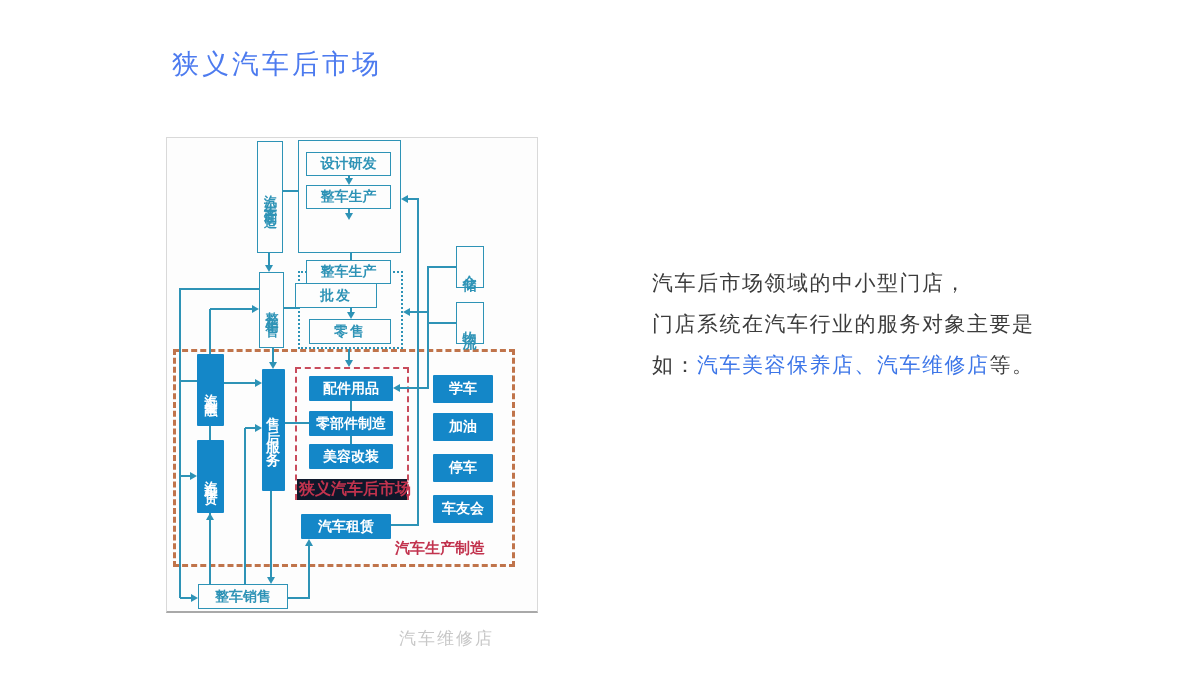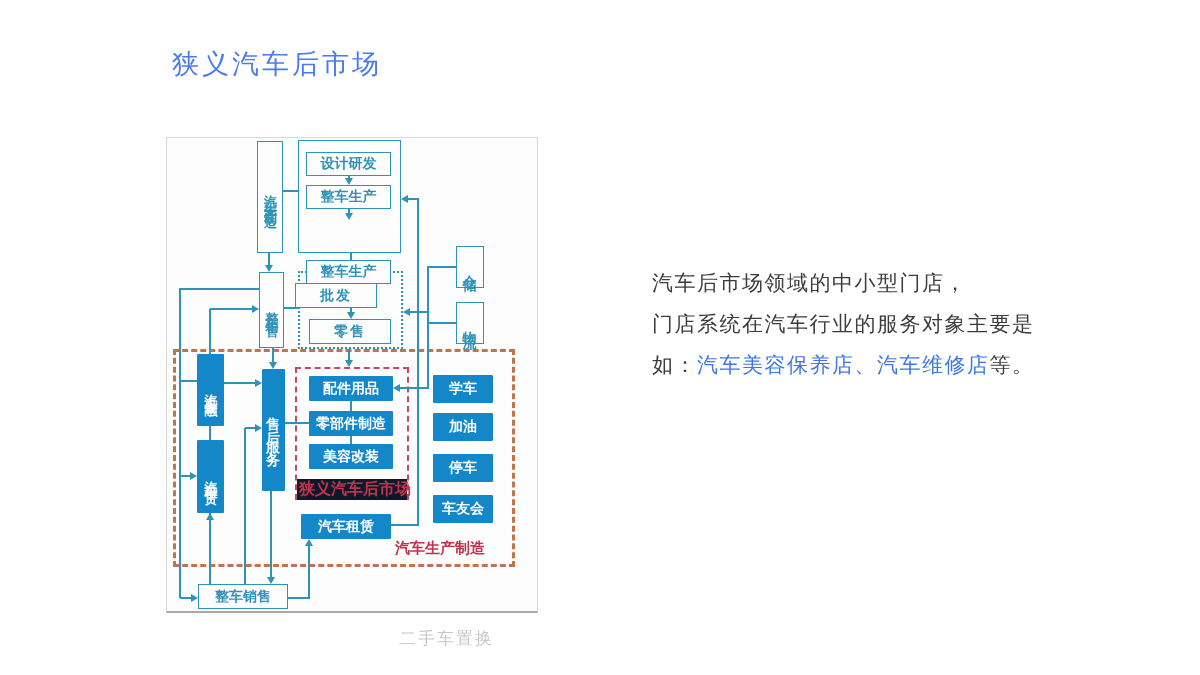--- a/index.html
+++ b/index.html
@@ -144,13 +144,13 @@
   <div class="region-label" style="left:130px;top:341px;width:110px;">狭义汽车后市场</div>
   <div class="region-label" style="left:226px;top:401px;background:transparent;font-size:15px;">汽车生产制造</div>
 </div>
 
 <div class="body-text">
   <div>汽车后市场领域的中小型门店，</div>
   <div>门店系统在汽车行业的服务对象主要是</div>
   <div><span>如：</span><span class="hl-blue">汽车美容保养店、汽车维修店</span><span>等。</span></div>
 </div>
 
-<div class="img-caption">二手车置换</div>
+<div class="img-caption">汽车维修店</div>
 
 </body></html>

